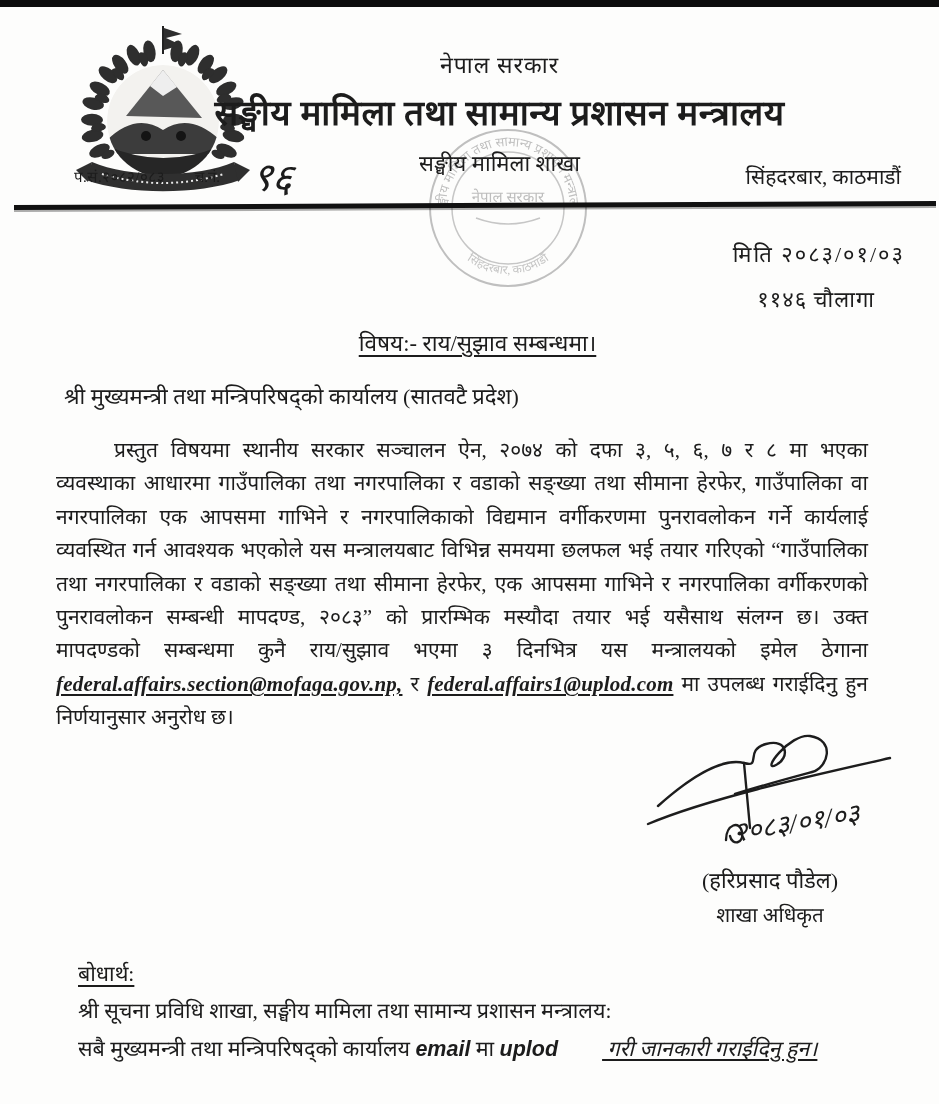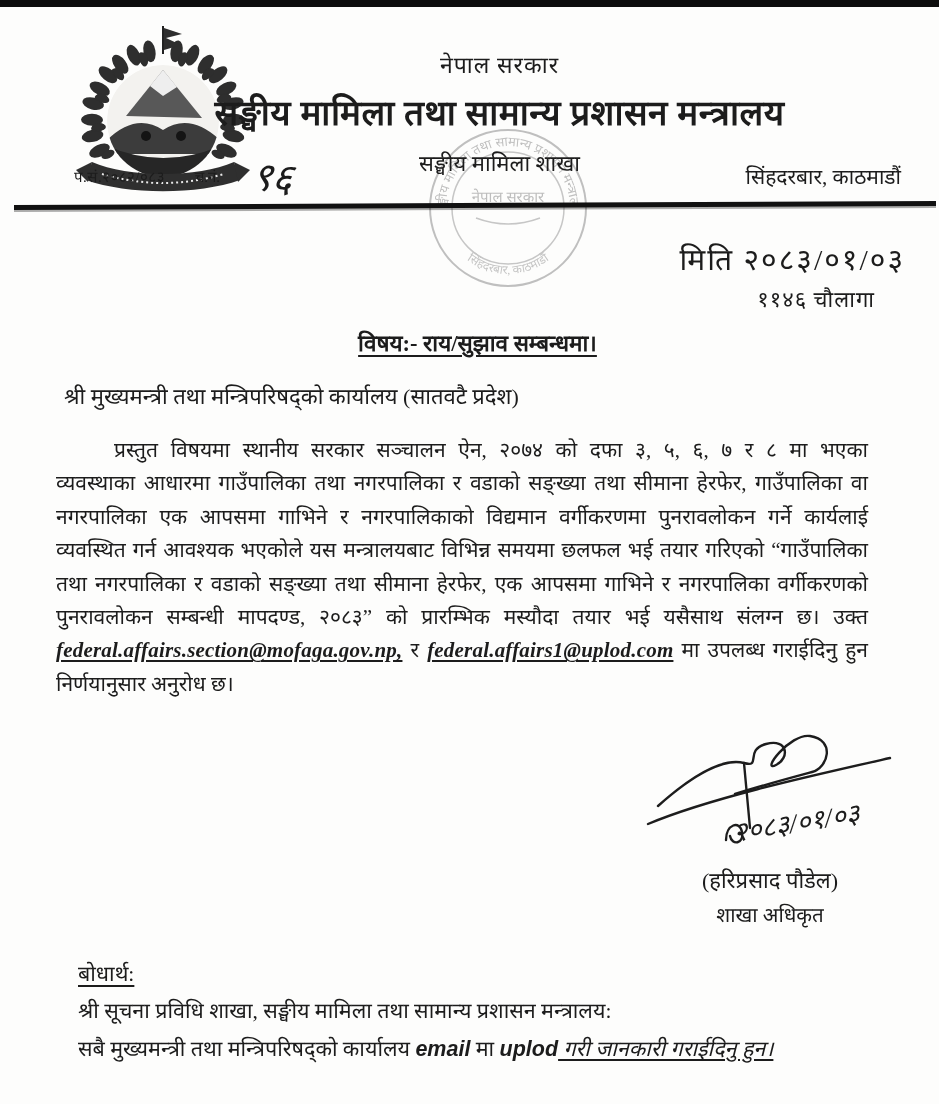--- a/index.html
+++ b/index.html
@@ -29,25 +29,25 @@
     z-index:3;
   }
   .place{position:absolute;right:38px;top:162px;font-size:21px;z-index:3;}
   .stamp{position:absolute;left:418px;top:118px;width:180px;height:180px;opacity:.55;z-index:1;}
   .rule{
     position:absolute;left:14px;top:203px;width:922px;height:5px;
     background:#111;box-shadow:0 2px 0 rgba(20,20,20,.35);
     transform:rotate(-.25deg);z-index:2;
   }
   
-  .date-line{position:absolute;right:34px;top:238px;font-size:30px;letter-spacing:2px;}
+  .date-line{position:absolute;right:34px;top:238px;font-size:22px;letter-spacing:2px;}
   .note-line{position:absolute;right:64px;top:283px;font-size:22px;letter-spacing:1px;}
   
   .subject{position:absolute;left:0;right:0;top:327px;text-align:center;}
-  .subject span{font-size:22.5px;font-weight:bold;text-decoration:underline;text-underline-offset:4px;margin-left:16px;}
+  .subject span{font-size:22.5px;font-weight:normal;text-decoration:underline;text-underline-offset:4px;margin-left:16px;}
   .addressee{position:absolute;left:64px;top:380px;font-size:22px;}
   
   .body-block{position:absolute;left:56px;top:434px;width:812px;font-size:21px;}
   .bline{
     height:33.4px;line-height:33.4px;
     text-align:justify;text-align-last:justify;
     white-space:nowrap;
   }
   .bline.indent{padding-left:58px;}
   .bline.last{text-align-last:left;}
@@ -59,21 +59,21 @@
   
   .sig-wrap{position:absolute;left:640px;top:728px;width:260px;text-align:center;}
   .sig-svg{width:260px;height:140px;display:block;}
   .sig-name{font-size:22px;margin-top:-4px;text-align:center;}
   .sig-title{font-size:20.5px;margin-top:6px;}
   
   .cc{position:absolute;left:78px;top:958px;font-size:21.5px;}
   .cc-head{text-decoration:underline;text-underline-offset:4px;margin-bottom:8px;}
   .cc-l1{margin-bottom:9px;}
   .bi{font-weight:bold;font-style:italic;font-family:"Liberation Sans","DejaVu Sans",sans-serif;text-underline-offset:3px;}
-  .hand-it{font-style:italic;text-decoration:underline;text-underline-offset:3px;}
+  .hand-it{font-style:italic;text-decoration:underline;text-underline-offset:3px;padding-left:44px;}
 </style>
 </head>
 <body>
 
 <div class="page">
 
   <div class="scan-bar"></div>
 
   <svg class="emblem" viewBox="0 0 190 175">
     <defs>
@@ -220,20 +220,21 @@
 
   <div class="addressee">श्री मुख्यमन्त्री तथा मन्त्रिपरिषद्को कार्यालय (सातवटै प्रदेश)</div>
 
   <div class="body-block">
     <div class="bline indent">प्रस्तुत विषयमा स्थानीय सरकार सञ्चालन ऐन, २०७४ को दफा ३, ५, ६, ७ र ८ मा भएका</div>
     <div class="bline">व्यवस्थाका आधारमा गाउँपालिका तथा नगरपालिका र वडाको सङ्ख्या तथा सीमाना हेरफेर, गाउँपालिका वा</div>
     <div class="bline">नगरपालिका एक आपसमा गाभिने र नगरपालिकाको विद्यमान वर्गीकरणमा पुनरावलोकन गर्ने कार्यलाई</div>
     <div class="bline">व्यवस्थित गर्न आवश्यक भएकोले यस मन्त्रालयबाट विभिन्न समयमा छलफल भई तयार गरिएको “गाउँपालिका</div>
     <div class="bline">तथा नगरपालिका र वडाको सङ्ख्या तथा सीमाना हेरफेर, एक आपसमा गाभिने र नगरपालिका वर्गीकरणको</div>
     <div class="bline">पुनरावलोकन सम्बन्धी मापदण्ड, २०८३” को प्रारम्भिक मस्यौदा तयार भई यसैसाथ संलग्न छ। उक्त</div>
+    <div class="bline">मापदण्डको सम्बन्धमा कुनै राय/सुझाव भएमा ३ दिनभित्र यस मन्त्रालयको इमेल ठेगाना</div>
     <div class="bline">
       <span class="email">federal.affairs.section@mofaga.gov.np,</span>
       <span>र</span>
       <span class="email">federal.affairs1@uplod.com</span>
       <span>मा उपलब्ध गराईदिनु हुन</span>
     </div>
     <div class="bline last">निर्णयानुसार अनुरोध छ।</div>
   </div>
 
   <div class="sig-wrap">

